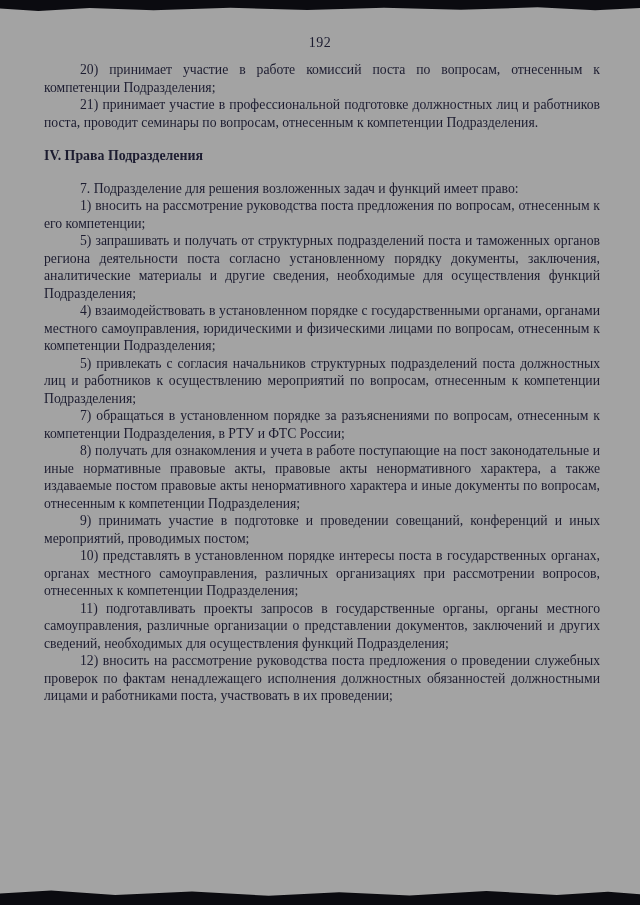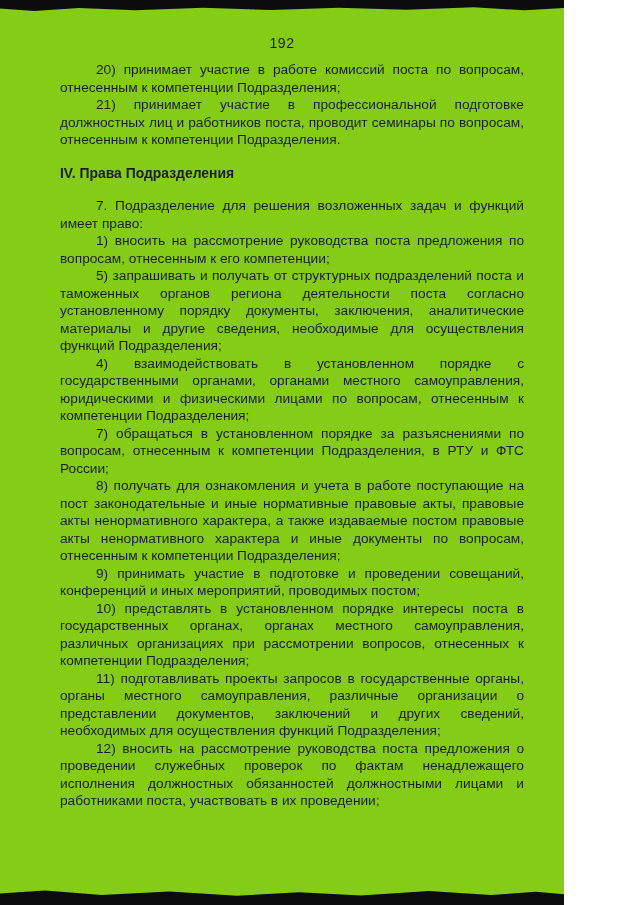--- a/index.html
+++ b/index.html
@@ -1,23 +1,23 @@
 <!DOCTYPE html>
 <html><head>
 <meta charset="utf-8">
 <style>
   * { margin: 0; padding: 0; box-sizing: border-box; }
   html, body { width: 640px; height: 905px; background: #ffffff; }
   .page {
     position: relative;
-    width: 564px;
+    width: 640px;
     height: 905px;
-    background: #84cc16;
+    background: #a3a3a3;
     overflow: hidden;
-    font-family: Liberation Sans, sans-serif;
+    font-family: Liberation Serif, serif;
     color: #1c1c30;
   }
   .scan-bar {
     position: absolute;
     left: 0;
     width: 100%;
     background: #0b0b10;
   }
   .scan-bar.top {
     top: 0;
@@ -42,21 +42,20 @@
     letter-spacing: 0.5px;
   }
   .content {
     position: absolute;
     top: 61px;
     left: 44px;
     right: 40px;
     font-size: 13.7px;
     line-height: 17.5px;
     text-align: justify;
-    margin-left: 16px;
   }
   .content p {
     text-indent: 36px;
     margin: 0;
   }
   .content h2 {
     font-size: 13.9px;
     font-weight: bold;
     text-indent: 0;
     margin: 16px 0 15px 0;
@@ -71,20 +70,21 @@
   <div class="page-number">192</div>
 
   <div class="content">
     <p>20) принимает участие в работе комиссий поста по вопросам, отнесенным к компетенции Подразделения;</p>
     <p>21) принимает участие в профессиональной подготовке должностных лиц и работников поста, проводит семинары по вопросам, отнесенным к компетенции Подразделения.</p>
     <h2>IV. Права Подразделения</h2>
     <p>7. Подразделение для решения возложенных задач и функций имеет право:</p>
     <p>1) вносить на рассмотрение руководства поста предложения по вопросам, отнесенным к его компетенции;</p>
     <p>5) запрашивать и получать от структурных подразделений поста и таможенных органов региона деятельности поста согласно установленному порядку документы, заключения, аналитические материалы и другие сведения, необходимые для осуществления функций Подразделения;</p>
     <p>4) взаимодействовать в установленном порядке с государственными органами, органами местного самоуправления, юридическими и физическими лицами по вопросам, отнесенным к компетенции Подразделения;</p>
+    <p>5) привлекать с согласия начальников структурных подразделений поста должностных лиц и работников к осуществлению мероприятий по вопросам, отнесенным к компетенции Подразделения;</p>
     <p>7) обращаться в установленном порядке за разъяснениями по вопросам, отнесенным к компетенции Подразделения, в РТУ и ФТС России;</p>
     <p>8) получать для ознакомления и учета в работе поступающие на пост законодательные и иные нормативные правовые акты, правовые акты ненормативного характера, а также издаваемые постом правовые акты ненормативного характера и иные документы по вопросам, отнесенным к компетенции Подразделения;</p>
     <p>9) принимать участие в подготовке и проведении совещаний, конференций и иных мероприятий, проводимых постом;</p>
     <p>10) представлять в установленном порядке интересы поста в государственных органах, органах местного самоуправления, различных организациях при рассмотрении вопросов, отнесенных к компетенции Подразделения;</p>
     <p>11) подготавливать проекты запросов в государственные органы, органы местного самоуправления, различные организации о представлении документов, заключений и других сведений, необходимых для осуществления функций Подразделения;</p>
     <p>12) вносить на рассмотрение руководства поста предложения о проведении служебных проверок по фактам ненадлежащего исполнения должностных обязанностей должностными лицами и работниками поста, участвовать в их проведении;</p>
   </div>
 
   <div class="scan-bar bottom"></div>
 </div>

